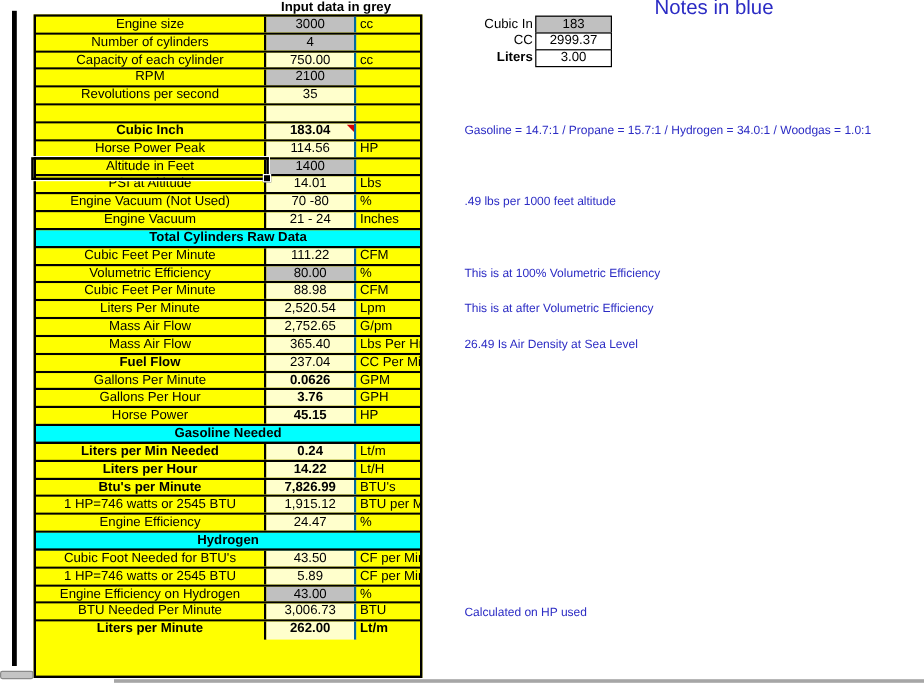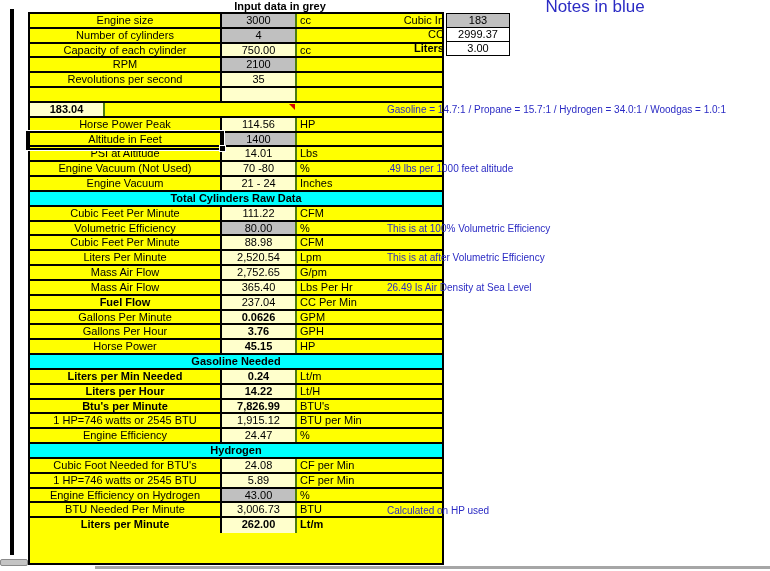--- a/index.html
+++ b/index.html
@@ -7,27 +7,27 @@
          font-family:"Liberation Sans",sans-serif;font-size:11px;color:#000;overflow:hidden;}
 
   .title{position:absolute;top:0;left:160px;width:240px;text-align:center;
          font-weight:bold;font-size:11px;line-height:13px;}
   .notes-label{position:absolute;top:0;left:540px;width:110px;text-align:center;
          color:#2b2bc4;font-size:17px;line-height:13px;}
 
   .left-strip{position:absolute;left:10px;top:9px;width:4px;height:546px;background:#000;}
 
   
-  #main-table{position:absolute;left:28px;top:12px;width:416px;height:553px;
+  #main-table{position:absolute;left:28px;top:12px;width:324px;height:553px;
               border:2px solid #000;box-sizing:border-box;background:#FFFF00;}
   .row{display:flex;height:14.84px;border-bottom:2px solid #000;box-sizing:border-box;}
   .row:last-child{border-bottom:none;}
   .c-label{width:192px;border-right:2px solid #000;box-sizing:border-box;background:#FFFF00;
            text-align:center;line-height:12.5px;overflow:hidden;white-space:nowrap;}
-  .c-value{width:75px;border-right:2px solid #4d7c0f;box-sizing:border-box;background:#FFFFCC;
+  .c-value{width:75px;border-right:2px solid #0369a1;box-sizing:border-box;background:#FFFFCC;
            text-align:center;line-height:12.5px;}
   .c-unit{flex:1;background:#FFFF00;padding-left:3px;box-sizing:border-box;
           text-align:left;line-height:12.5px;overflow:hidden;white-space:nowrap;}
   .bg-grey{background:#C0C0C0 !important;}
   .b{font-weight:bold;}
   .section-row{background:#00FFFF;font-weight:bold;text-align:center;line-height:12.5px;
                display:block;}
 
   .note{position:absolute;left:387px;color:#2b2bc4;white-space:nowrap;
         height:14.84px;line-height:14.84px;font-size:10px;}
@@ -82,20 +82,21 @@
         <div class="c-label">Revolutions per second</div>
         <div class="c-value">35</div>
         <div class="c-unit"></div>
       </div>
       <div class="row">
         <div class="c-label"></div>
         <div class="c-value"></div>
         <div class="c-unit"></div>
       </div>
       <div class="row">
+        <div class="c-label b">Cubic Inch</div>
         <div class="c-value b">183.04</div>
         <div class="c-unit"></div>
       </div>
       <div class="row">
         <div class="c-label">Horse Power Peak</div>
         <div class="c-value">114.56</div>
         <div class="c-unit">HP</div>
       </div>
       <div class="row">
         <div class="c-label">Altitude in Feet</div>
@@ -190,21 +191,21 @@
         <div class="c-unit">BTU per Min</div>
       </div>
       <div class="row">
         <div class="c-label">Engine Efficiency</div>
         <div class="c-value">24.47</div>
         <div class="c-unit">%</div>
       </div>
       <div class="row section-row">Hydrogen</div>
       <div class="row">
         <div class="c-label">Cubic Foot Needed for BTU's</div>
-        <div class="c-value">24.08</div>
+        <div class="c-value">43.50</div>
         <div class="c-unit">CF per Min</div>
       </div>
       <div class="row">
         <div class="c-label">1 HP=746 watts or 2545 BTU</div>
         <div class="c-value">5.89</div>
         <div class="c-unit">CF per Min</div>
       </div>
       <div class="row">
         <div class="c-label">Engine Efficiency on Hydrogen</div>
         <div class="c-value bg-grey">43.00</div>

